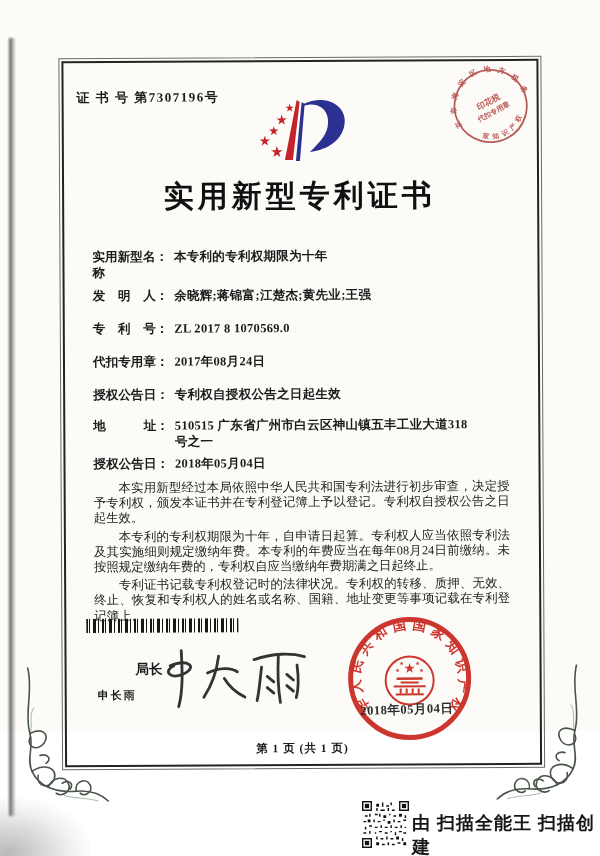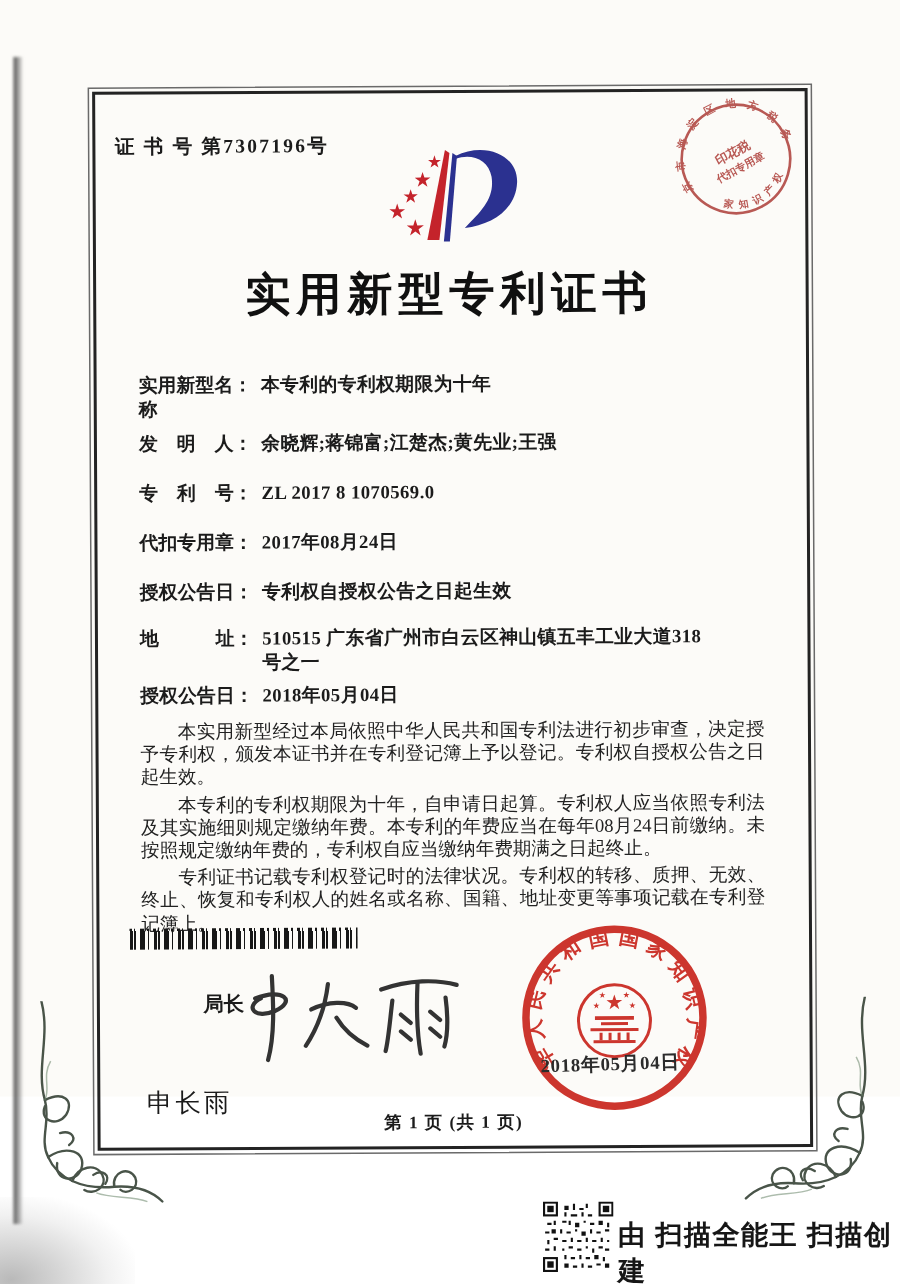--- a/index.html
+++ b/index.html
@@ -42,21 +42,21 @@
     text-indent:2em;font-weight:500;color:#222;}
 
   .barcode{position:absolute;left:85px;top:618px;width:152px;height:14px;
     background:repeating-linear-gradient(90deg,
       #171717 0px,#171717 2px,transparent 2px,transparent 3px,
       #171717 3px,#171717 4px,transparent 4px,transparent 7px,
       #171717 7px,#171717 10px,transparent 10px,transparent 12px,
       #171717 12px,#171717 13px,transparent 13px,transparent 16px);}
 
   .signer-title{position:absolute;left:97px;top:660px;font-size:13.5px;font-weight:600;margin-left:37px;}
-  .signer-name{position:absolute;left:96px;top:723px;font-size:17px;font-weight:400;letter-spacing:2px;}
+  .signer-name{position:absolute;left:96px;top:687px;font-size:11px;font-weight:700;letter-spacing:2px;}
   .signature{position:absolute;left:148px;top:646px;}
 
   .main-seal{position:absolute;left:341px;top:612px;opacity:.92;}
   .seal-date{position:absolute;left:342px;top:702px;width:126px;text-align:center;
     font-size:12.5px;font-weight:700;color:#2b2b2b;letter-spacing:.5px;transform:rotate(-1.5deg);}
 
   .tax-seal{position:absolute;left:451px;top:66px;transform:rotate(-28deg);opacity:.85;}
 
   .ornament{position:absolute;opacity:.92;}
   .orn-left{left:16px;top:666px;}

